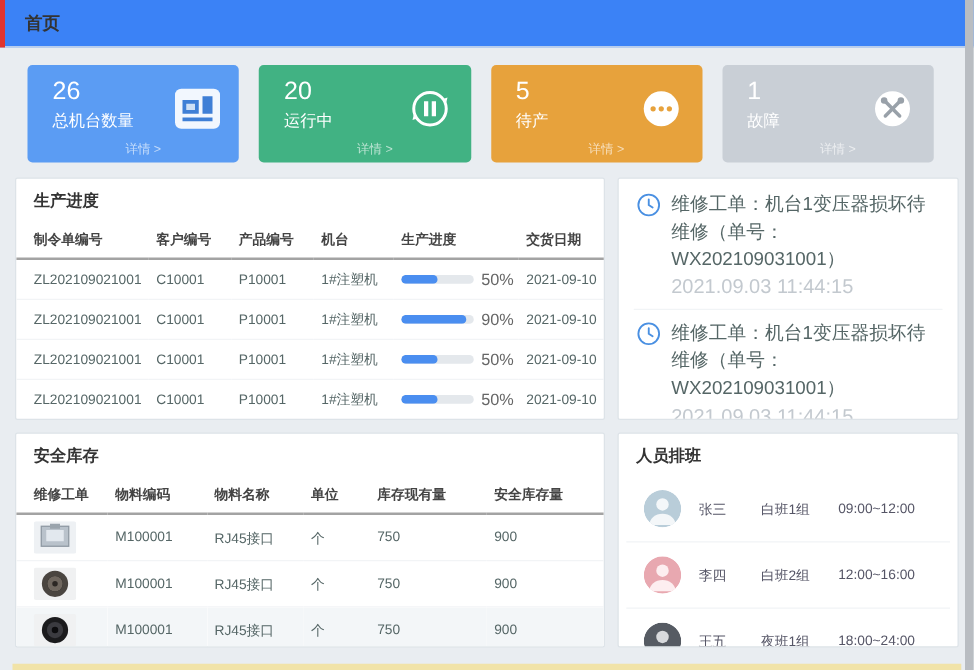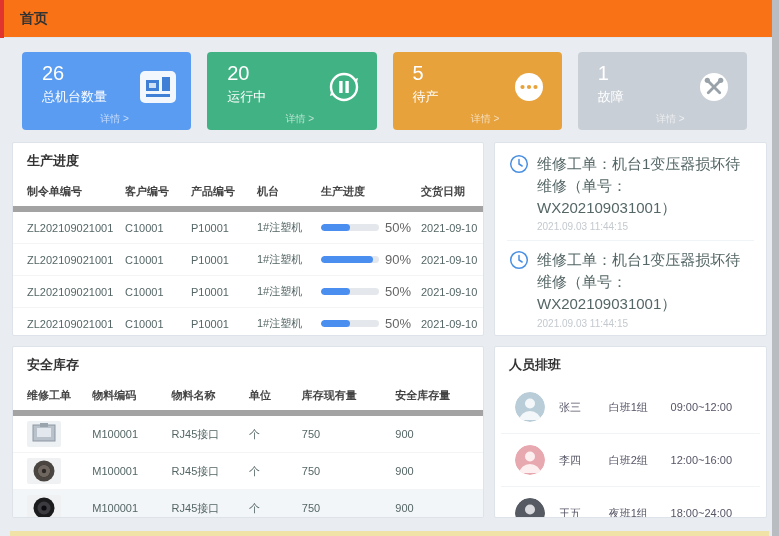--- a/index.html
+++ b/index.html
@@ -10,21 +10,21 @@
     position: relative;
     color: #555;
   }
   
   .accent-left { position:absolute; left:0; top:0; width:4px; height:38px; background:#e0342f; z-index:9; }
   .right-strip { position:absolute; right:0; top:0; width:7px; height:100%; background:#b9bdc2; z-index:8; }
   .bottom-strip { position:absolute; left:10px; right:10px; bottom:0; height:5px; background:#f1e3a8; z-index:8; }
 
   
   .top-header {
-    height:38px; background:#f97316; border-bottom:1px solid #e2e6ea;
+    height:38px; background:#3b82f6; border-bottom:1px solid #e2e6ea;
     display:flex; align-items:center; padding-left:20px;
     font-size:14px; color:#333; font-weight:bold;
   }
 
   
   .cards { display:flex; gap:16px; margin:14px 32px 12px 22px; }
   .card {
     flex:1; height:78px; border-radius:4px; color:#fff; position:relative;
     padding:10px 14px 0 20px; cursor:pointer;
   }
@@ -42,21 +42,21 @@
     display:grid; grid-template-columns: 472px 1fr; grid-template-rows: 194px 172px;
     gap:10px; margin:0 12px;
   }
   .panel { background:#fff; border:1px solid #dde3e8; border-radius:2px; overflow:hidden; }
   .panel-title {
     padding:9px 14px 7px 14px; font-size:13px; color:#333; font-weight:bold;
   }
 
   
   table { width:100%; border-collapse:collapse; font-size:11px; color:#566; table-layout:fixed; }
-  th { text-align:left; padding:7px 6px; font-weight:bold; color:#444; border-bottom:6px solid #a3a3a3; }
+  th { text-align:left; padding:7px 6px; font-weight:bold; color:#444; border-bottom:2px solid #a3a3a3; }
   td { padding:8px 6px; border-bottom:1px solid #f2f4f6; overflow:hidden; white-space:nowrap; }
   tr:last-child td { border-bottom:none; }
 
   #production-table th:nth-child(1), #production-table td:nth-child(1) { width:106px; padding-left:14px; }
   #production-table th:nth-child(2), #production-table td:nth-child(2) { width:66px; }
   #production-table th:nth-child(3), #production-table td:nth-child(3) { width:66px; }
   #production-table th:nth-child(4), #production-table td:nth-child(4) { width:64px; }
   #production-table th:nth-child(5), #production-table td:nth-child(5) { width:100px; }
   #production-table th:nth-child(6), #production-table td:nth-child(6) { width:70px; }
 
@@ -75,21 +75,21 @@
   #stock-table td { padding-top:5px; padding-bottom:5px; }
 
   .thumb { width:34px; height:26px; display:block; }
 
   
   .notice-list { padding:2px 12px 0 12px; }
   .notice-item { display:flex; gap:8px; padding:8px 2px; border-bottom:1px solid #f1f4f6; cursor:pointer; }
   .notice-item:last-child { border-bottom:none; }
   .notice-icon { flex:0 0 20px; height:20px; margin-top:1px; }
   .notice-text { font-size:15px; color:#566; line-height:1.45; }
-  .notice-time { font-size:10px; color:#c3c9cf; margin-top:3px; }
+  .notice-time { font-size:16px; color:#c3c9cf; margin-top:3px; }
 
   
   .schedule-list { padding:0 6px; }
   .schedule-item { display:flex; align-items:center; padding:11px 14px; border-bottom:1px solid #f1f4f6; }
   .schedule-item:last-child { border-bottom:none; }
   .avatar { width:30px; height:30px; border-radius:50%; overflow:hidden; flex:0 0 30px; }
   .sch-name { width:66px; margin-left:14px; font-size:11px; color:#556; }
   .sch-shift { width:82px; font-size:11px; color:#556; }
   .sch-time { margin-left:auto; padding-right:14px; font-size:11px; color:#556; }
 </style>

